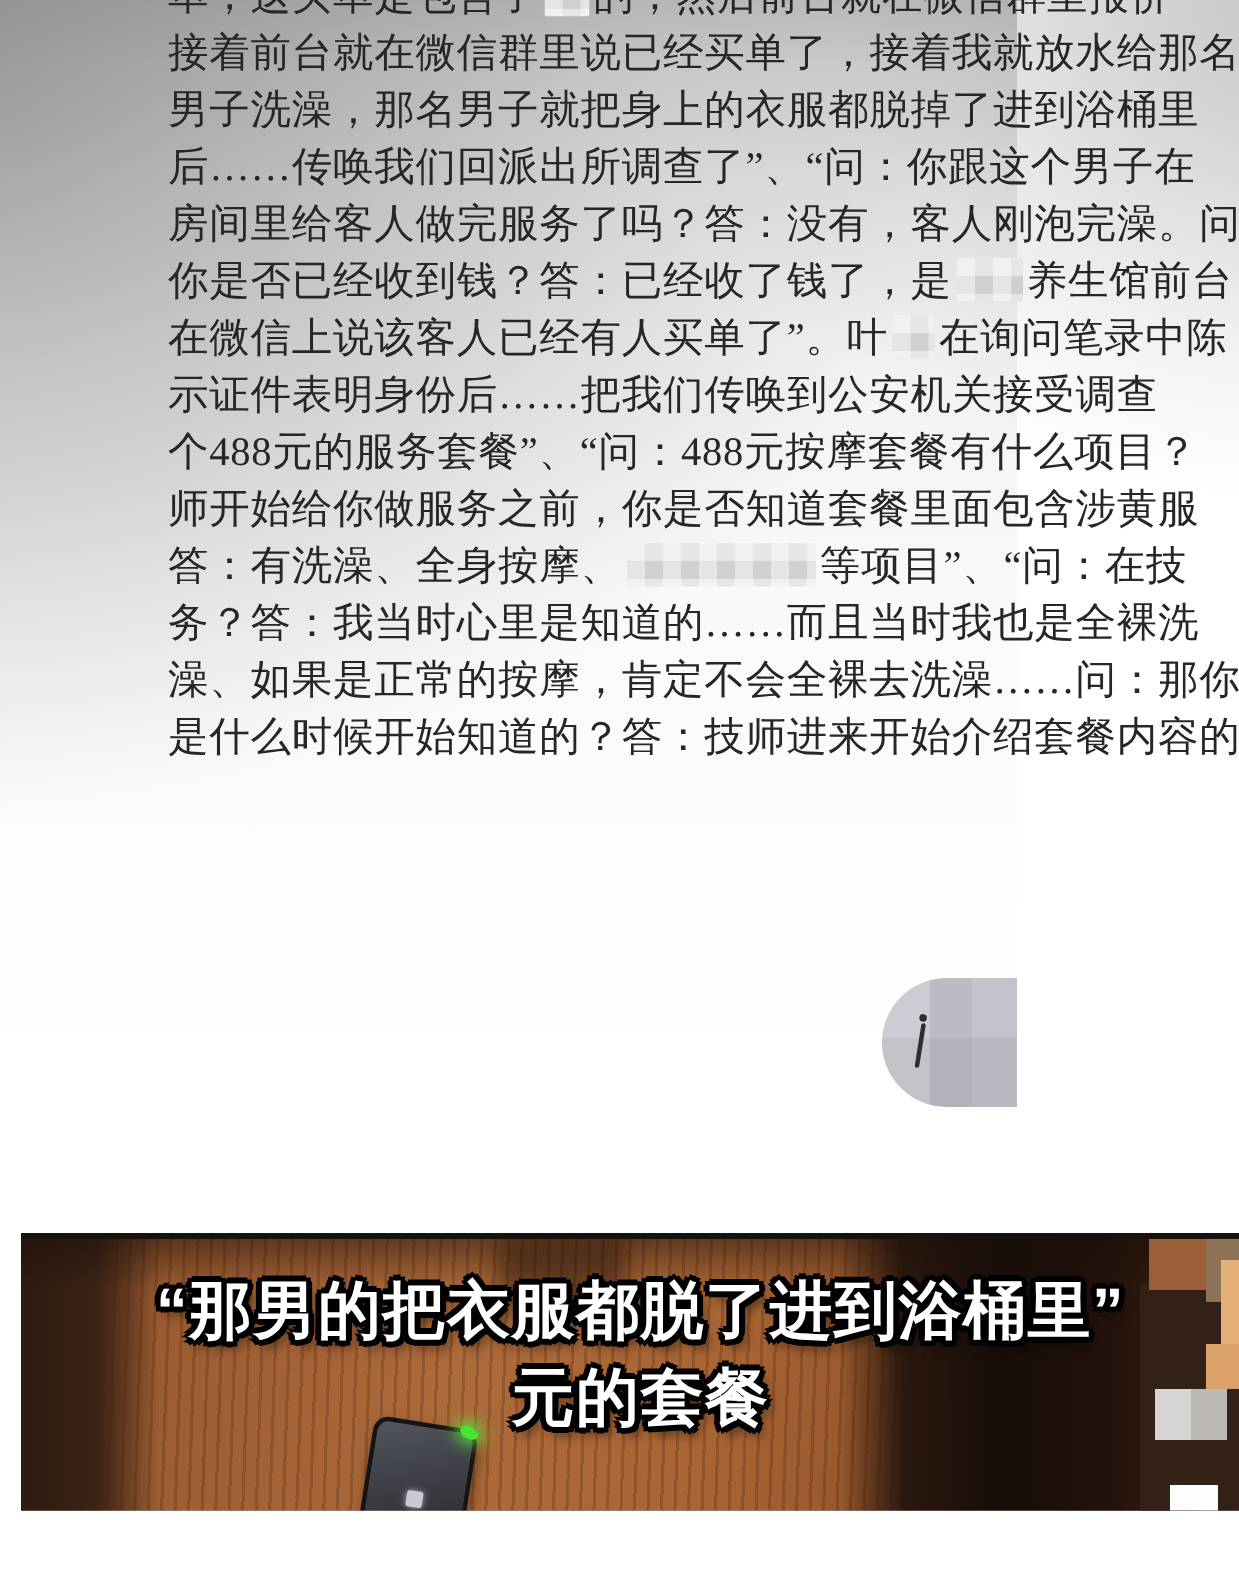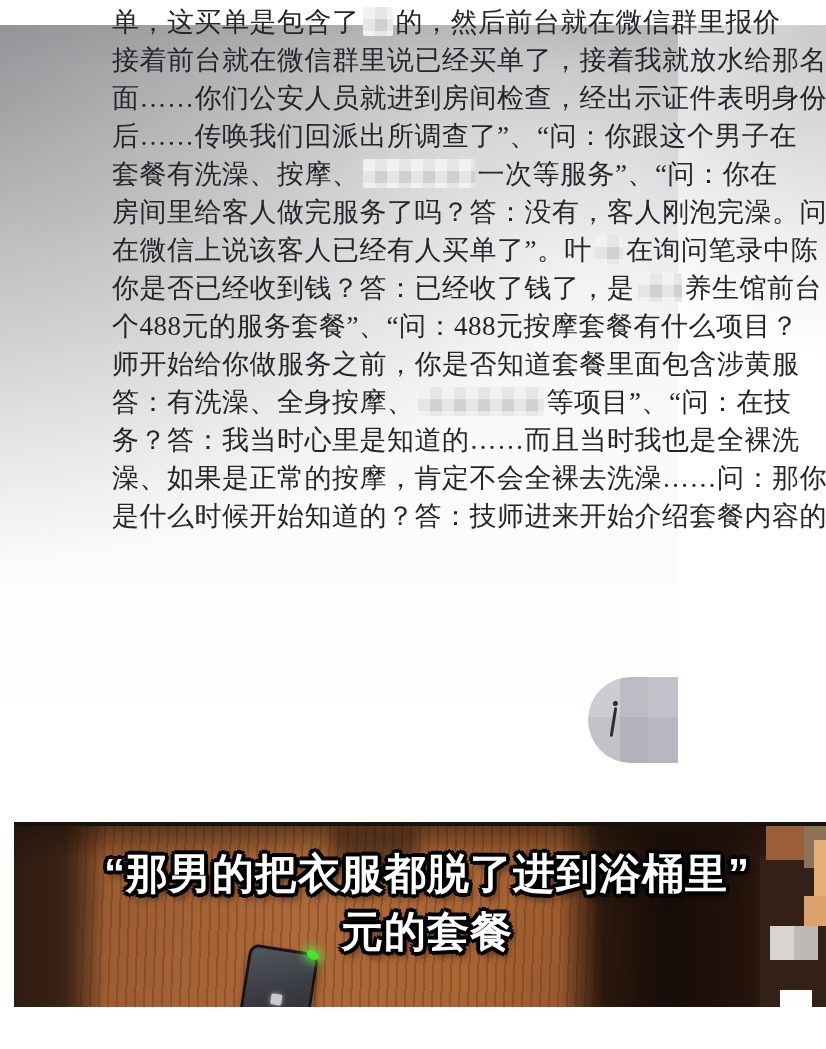--- a/index.html
+++ b/index.html
@@ -2,21 +2,21 @@
 <html style="--doc-text: #26262a; --censor-blur: #d8d8da; --subtitle-text: #ffffff; --subtitle-outline: #000000; --led-green: #46e52f;"><head>
 <meta charset="utf-8">
 <style>
   html,body{margin:0;padding:0;background:#ffffff;}
   .page{position:relative;width:826px;height:1049px;overflow:hidden;background:#fff;
         font-family:"Liberation Sans","DejaVu Sans",sans-serif;}
 
   
   .doc{position:absolute;left:0;top:0;width:678px;height:822px;
        background:linear-gradient(180deg,#c2c2c4 0,#d8d8da 45px,#e8e8e9 115px,
-                  #f2f2f3 225px,#fafafa 430px,#ffffff 700px);margin-top:25px;}
+                  #f2f2f3 225px,#fafafa 430px,#ffffff 700px);}
   .doc .shade-left{position:absolute;left:0;top:0;width:826px;height:822px;
        background:radial-gradient(120% 85% at -8% 6%,rgba(96,96,101,.55),
                   rgba(140,140,145,.2) 52%,rgba(0,0,0,0) 72%);pointer-events:none;}
   .doc .shade-right{position:absolute;left:0;top:0;width:826px;height:822px;
        background:radial-gradient(85% 60% at 108% 0%,rgba(118,118,124,.45),
                   rgba(160,160,166,.14) 48%,rgba(0,0,0,0) 68%);pointer-events:none;}
 
   #doc-lines{position:absolute;left:112px;top:-22px;width:700px;}
   .line{height:38px;line-height:38px;font-size:27px;letter-spacing:.5px;
         color:var(--doc-text,#26262a);white-space:nowrap;
@@ -93,26 +93,26 @@
 <body>
 
 <div class="page">
 
   <div class="doc">
     <div class="shade-left"></div>
     <div class="shade-right"></div>
     <div id="doc-lines">
         <div class="line">单，这买单是包含了<span class="censor" style="width: 30px;"></span>的，然后前台就在微信群里报价</div>
         <div class="line">接着前台就在微信群里说已经买单了，接着我就放水给那名</div>
-        <div class="line">面……你们公安人员就进到房间检查，经出示证件表明身份</div>
+        <div class="line">男子洗澡，那名男子就把身上的衣服都脱掉了进到浴桶里</div>
         <div class="line">后……传唤我们回派出所调查了”、“问：你跟这个男子在</div>
-        <div class="line">套餐有洗澡、按摩、<span class="censor" style="width: 112px;"></span>一次等服务”、“问：你在</div>
         <div class="line">房间里给客人做完服务了吗？答：没有，客人刚泡完澡。问：</div>
+        <div class="line">你是否已经收到钱？答：已经收了钱了，是<span class="censor" style="width: 44px;"></span>养生馆前台</div>
         <div class="line">在微信上说该客人已经有人买单了”。叶<span class="censor" style="width: 28px;"></span>在询问笔录中陈</div>
-        <div class="line">你是否已经收到钱？答：已经收了钱了，是<span class="censor" style="width: 44px;"></span>养生馆前台</div>
+        <div class="line">示证件表明身份后……把我们传唤到公安机关接受调查</div>
         <div class="line">个488元的服务套餐”、“问：488元按摩套餐有什么项目？</div>
         <div class="line">师开始给你做服务之前，你是否知道套餐里面包含涉黄服</div>
         <div class="line">答：有洗澡、全身按摩、<span class="censor" style="width: 126px;"></span>等项目”、“问：在技</div>
         <div class="line">务？答：我当时心里是知道的……而且当时我也是全裸洗</div>
         <div class="line">澡、如果是正常的按摩，肯定不会全裸去洗澡……问：那你</div>
         <div class="line">是什么时候开始知道的？答：技师进来开始介绍套餐内容的</div>
       </div>
     <div class="watermark">
       <span class="wm-mark"></span>
     </div>

